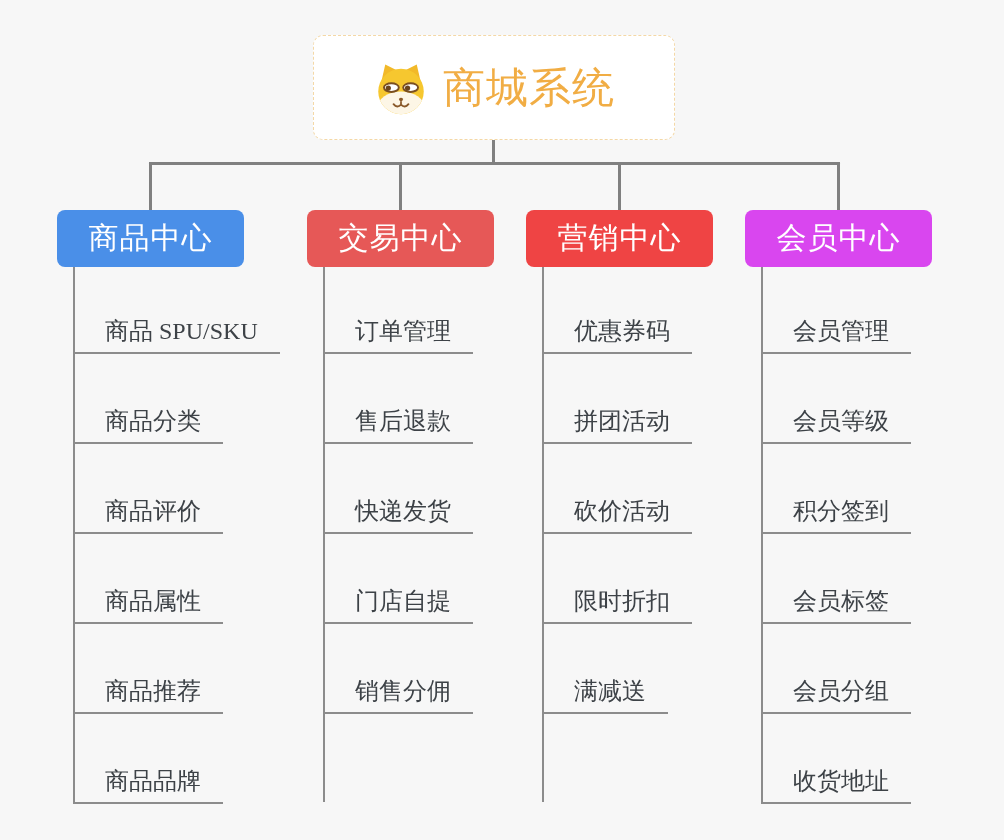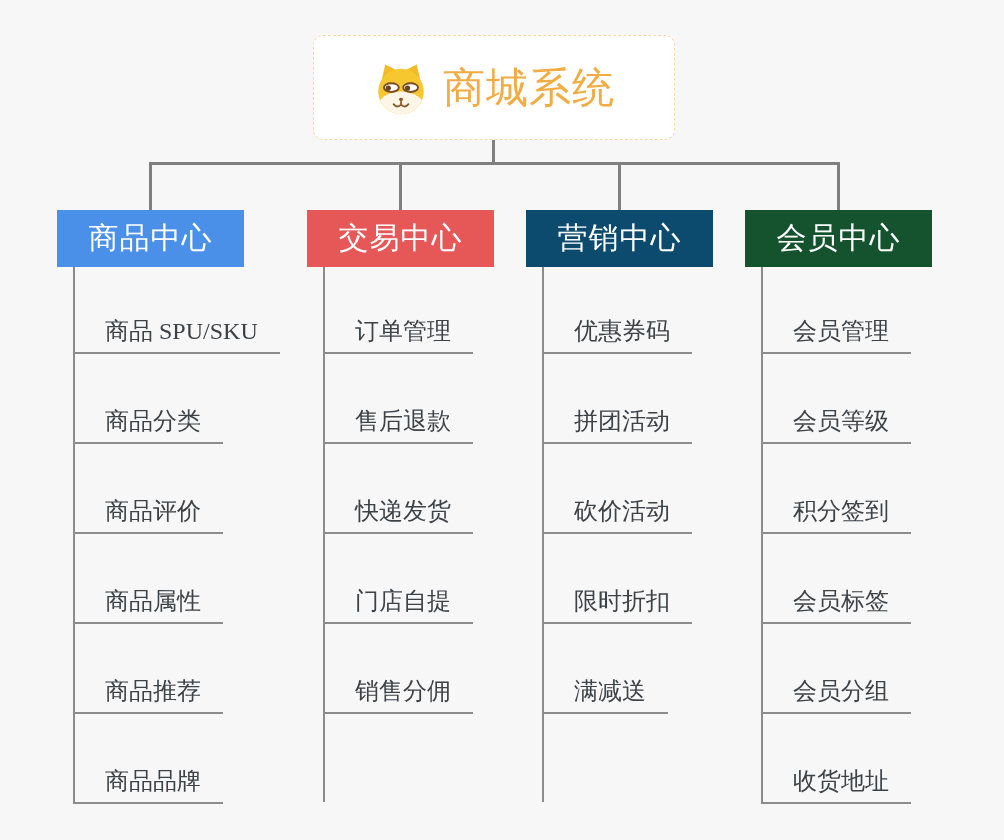--- a/index.html
+++ b/index.html
@@ -19,21 +19,21 @@
   
   .line{position:absolute;background:#808080;}
   .stem{left:492px;top:140px;width:3px;height:24px;}
   .hbar{left:149px;top:162px;width:691px;height:3px;border-radius:2px;}
   .stub{width:3px;top:162px;height:48px;}
   .s0{left:149px}.s1{left:399px}.s2{left:618px}.s3{left:837px}
   
   .branch{position:absolute;top:210px;width:250px;}
   .b0{left:57px}.b1{left:307px}.b2{left:526px}.b3{left:745px}
   .branch-box{
-    width:187px;height:57px;border-radius:0;
+    width:187px;height:57px;border-radius:8px;
     display:flex;align-items:center;justify-content:center;
     color:#ffffff;font-size:30px;letter-spacing:1px;box-sizing:border-box;
   }
   .trunk{position:absolute;left:16px;top:57px;width:2px;height:535px;background:#8c8c8c;}
   .children{position:absolute;left:16px;top:54px;}
   .child{
     height:90px;box-sizing:border-box;
     display:flex;align-items:flex-end;
     padding:0 22px 5px 32px;
     border-bottom:2px solid #8c8c8c;
@@ -92,33 +92,33 @@
     <div class="children">
       <div class="child">订单管理</div>
       <div class="child">售后退款</div>
       <div class="child">快递发货</div>
       <div class="child">门店自提</div>
       <div class="child">销售分佣</div>
     </div>
   </div>
 
   <div class="branch b2">
-    <div class="branch-box" style="background-color: #0c4a6e;">营销中心</div>
+    <div class="branch-box" style="background-color: #ef4444;">营销中心</div>
     <div class="trunk"></div>
     <div class="children">
       <div class="child">优惠券码</div>
       <div class="child">拼团活动</div>
       <div class="child">砍价活动</div>
       <div class="child">限时折扣</div>
       <div class="child">满减送</div>
     </div>
   </div>
 
   <div class="branch b3">
-    <div class="branch-box" style="background-color: #14532d;">会员中心</div>
+    <div class="branch-box" style="background-color: #d946ef;">会员中心</div>
     <div class="trunk"></div>
     <div class="children">
       <div class="child">会员管理</div>
       <div class="child">会员等级</div>
       <div class="child">积分签到</div>
       <div class="child">会员标签</div>
       <div class="child">会员分组</div>
       <div class="child">收货地址</div>
     </div>
   </div>

